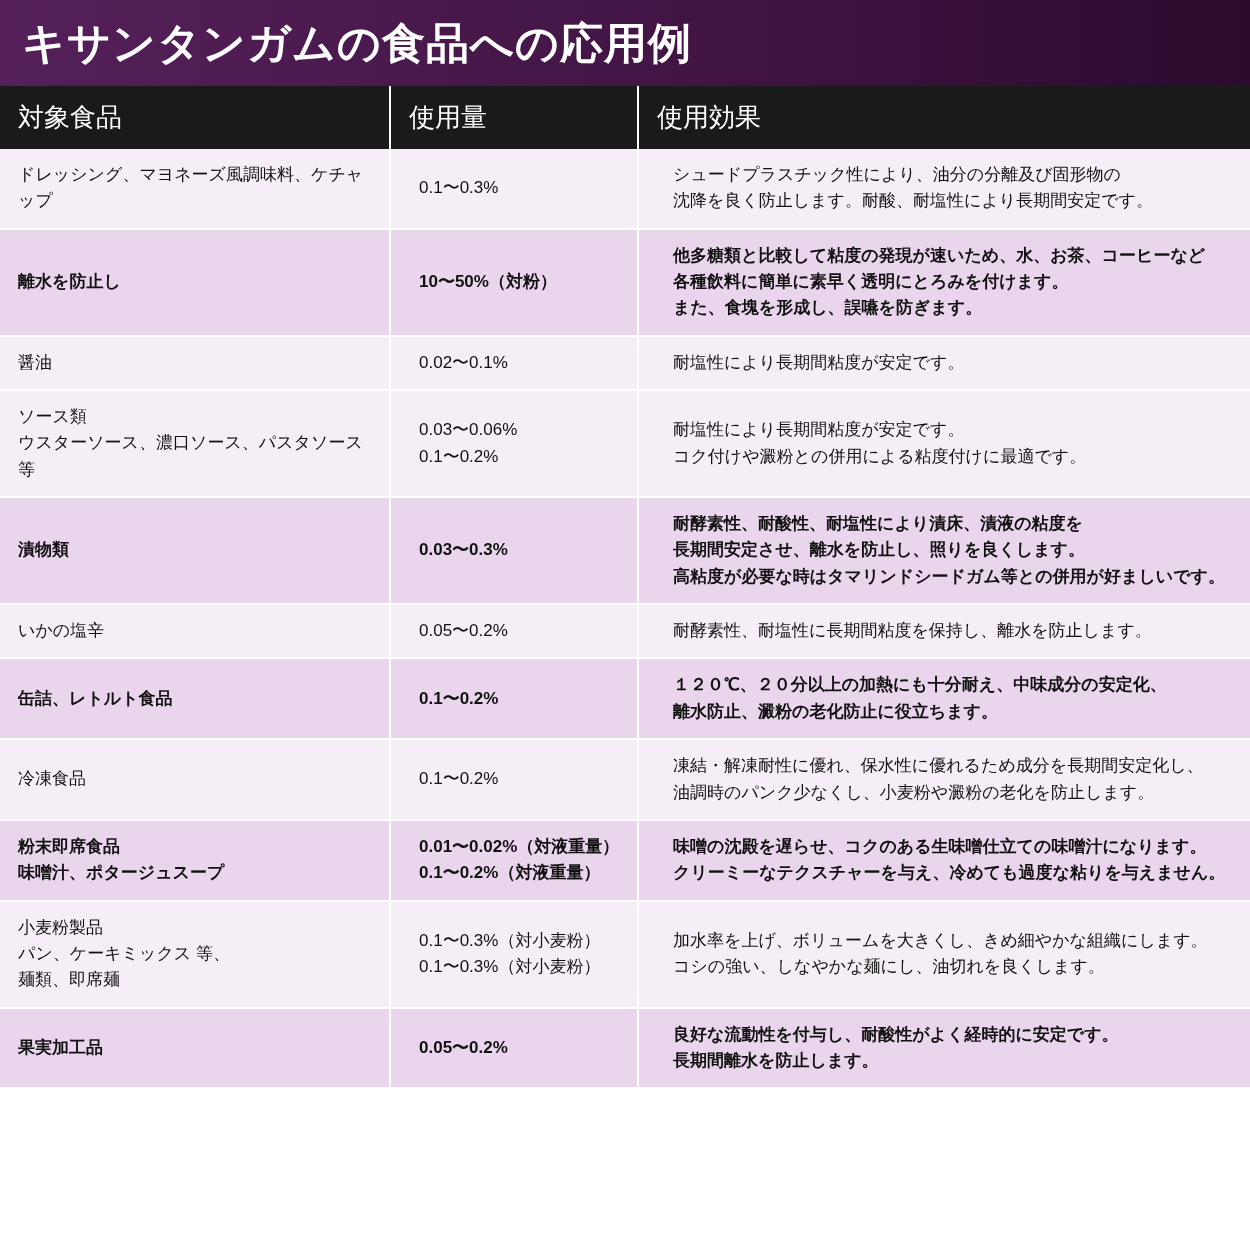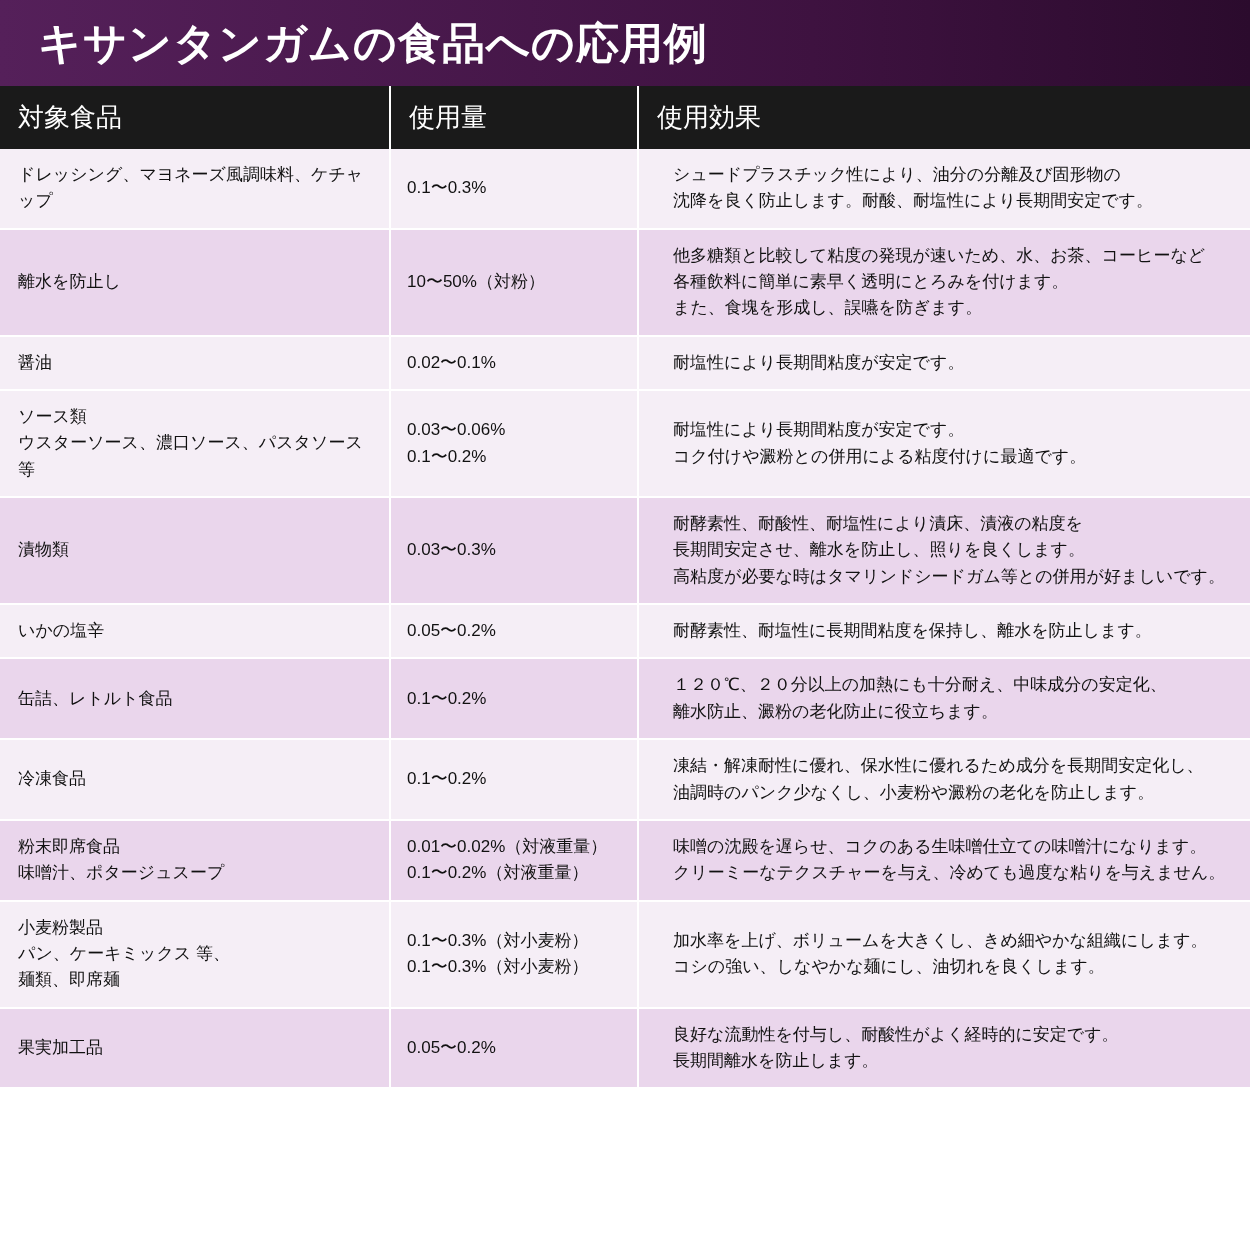--- a/index.html
+++ b/index.html
@@ -23,21 +23,21 @@
   .title-bar {
     background: #4b1b4e;
     background: linear-gradient(90deg, #55205a 0%, #3e1240 65%, #2b0b2d 100%);
     height: 86px;
     display: flex;
     align-items: center;
     padding: 0 0 0 22px;
     box-sizing: border-box;
   }
   .title-bar h1 {
-    margin: 16px;
+    margin: 0;
     color: #ffffff;
     font-size: 43px;
     font-weight: bold;
     letter-spacing: 1px;
     line-height: 1;
     white-space: nowrap;
     font-family: Liberation Serif, serif;
   }
   table.main {
     width: 1250px;
@@ -69,25 +69,25 @@
     vertical-align: middle;
     border-right: 2px solid #ffffff;
     border-bottom: 2px solid #ffffff;
     box-sizing: border-box;
     color: #111111;
     white-space: pre-line;
   }
   tbody td:last-child { border-right: none; }
 
   tbody tr.row-a td { background: #f5eef6; }
-  tbody tr.row-b td { background: #ead6ec; }
+  tbody tr.row-b td { background: #ead6ec; font-weight: bold; }
 
   tbody td.col-amount,
   tbody td.col-effect {
-    padding-left: 16px;
+    padding-left: 28px;
   }
   tbody td.col-effect {
     padding-left: 34px;
   }
 </style>
 </head>
 <body>
 
 <div class="page">
 

